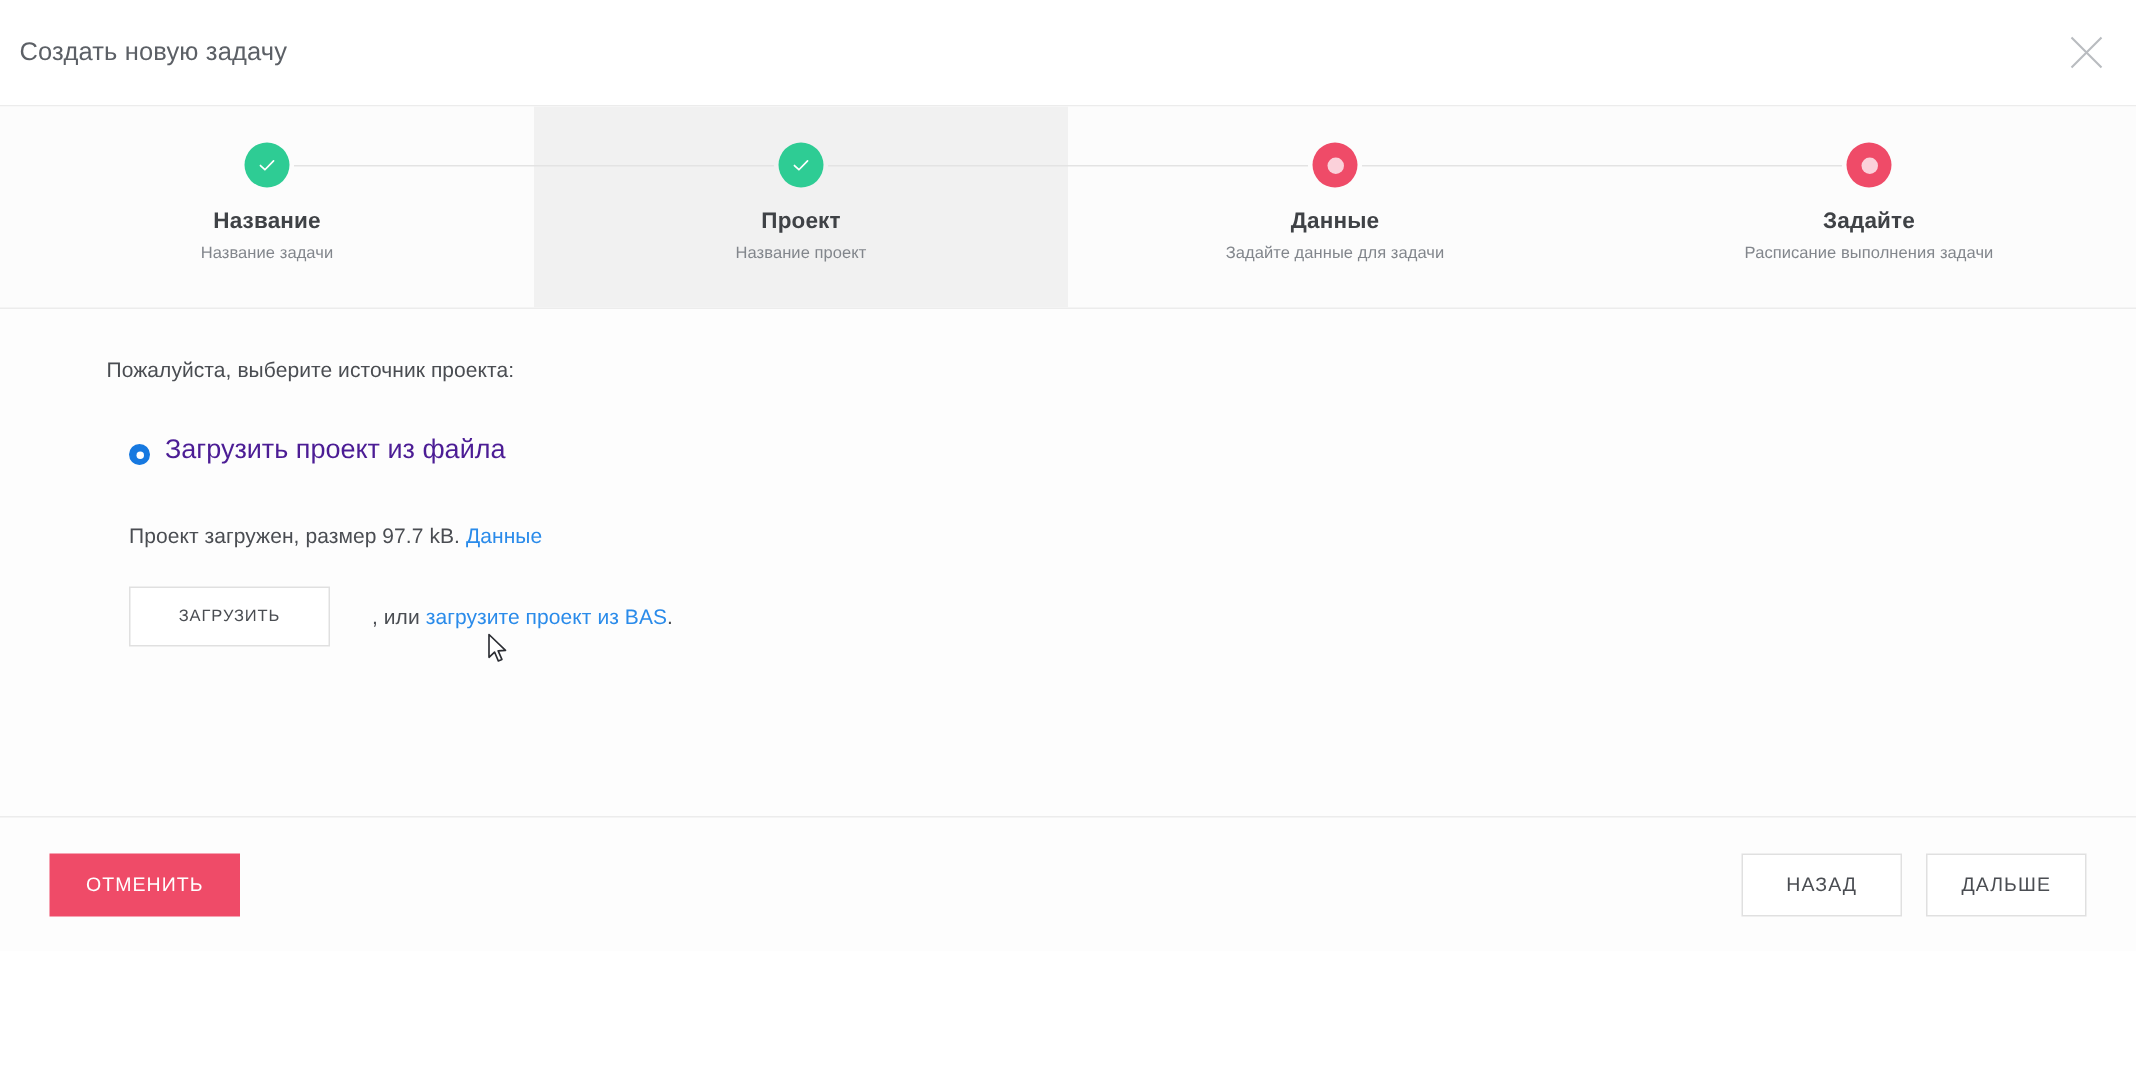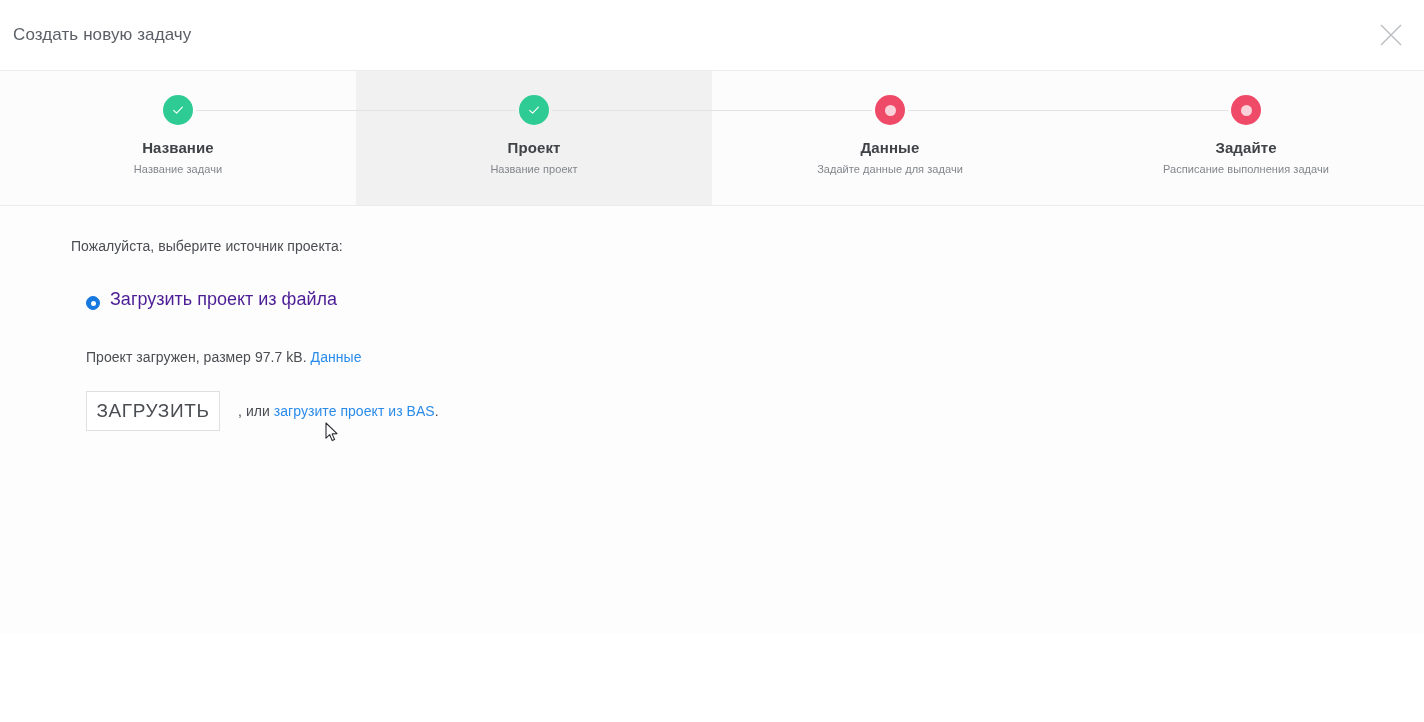--- a/index.html
+++ b/index.html
@@ -219,31 +219,31 @@
     display: flex;
     align-items: center;
   }
 
   .upload-button {
     width: 134px;
     height: 40px;
     background: #ffffff;
     border: 1px solid #e0e0e0;
     font-family: inherit;
-    font-size: 19px;
+    font-size: 11px;
     letter-spacing: .6px;
     color: #4a4d52;
     cursor: pointer;
     display: flex;
     align-items: center;
     justify-content: center;
   }
 
   .upload-hint {
-    margin-left: 18px;
+    margin-left: 28px;
     font-size: 14px;
     color: #4a4d52;
     letter-spacing: .05px;
   }
 
   
   .dialog-footer {
     flex: 0 0 90px;
     height: 90px;
     border-top: 1px solid #ececec;
@@ -381,14 +381,23 @@
     </div>
 
     <span class="cursor">
       <svg width="14" height="21" viewBox="0 0 14 21" aria-hidden="true">
         <path d="M1 1 L1 16.2 L4.7 12.7 L7.2 18.6 L9.6 17.6 L7.1 11.9 L12 11.6 Z" fill="#ffffff" stroke="#2b2d33" stroke-width="1.1" stroke-linejoin="round"></path>
       </svg>
     </span>
 
   </div>
 
+  <div class="dialog-footer">
+    <button class="btn btn-cancel">ОТМЕНИТЬ</button>
+
+    <div class="footer-spacer"></div>
+
+    <button class="btn btn-outline">НАЗАД</button>
+
+    <button class="btn btn-outline">ДАЛЬШЕ</button>
+  </div>
 
 </div>
 
 </body></html>

